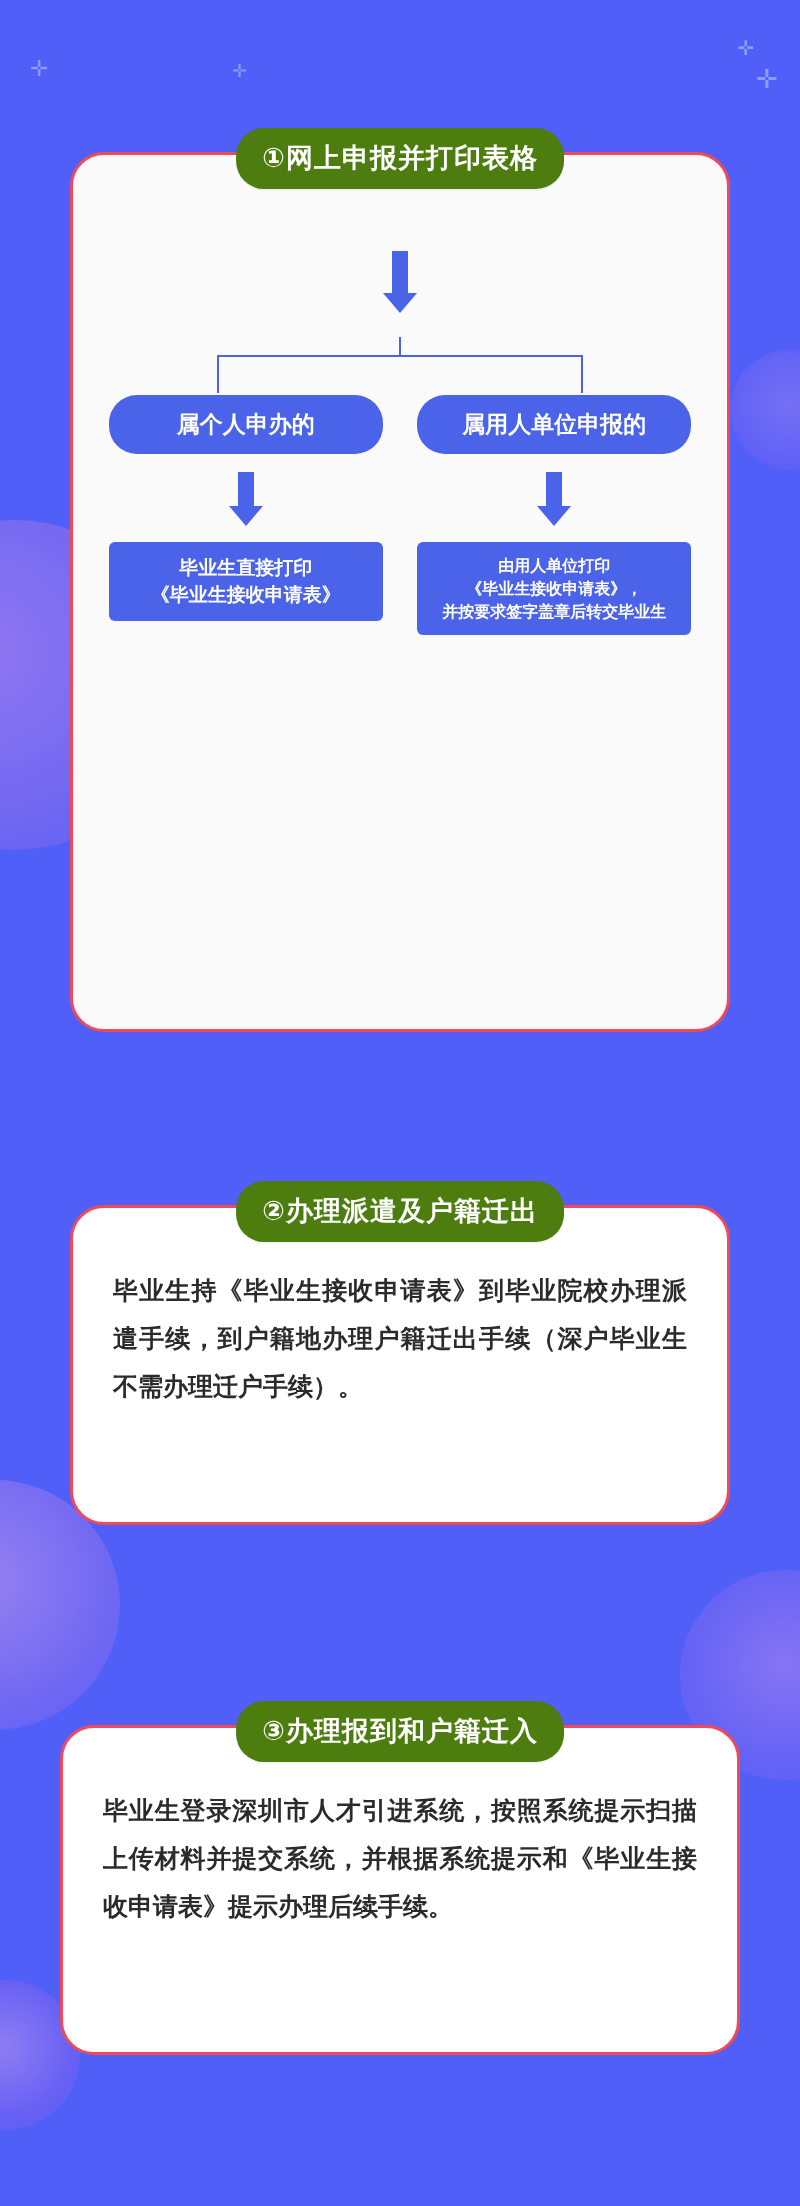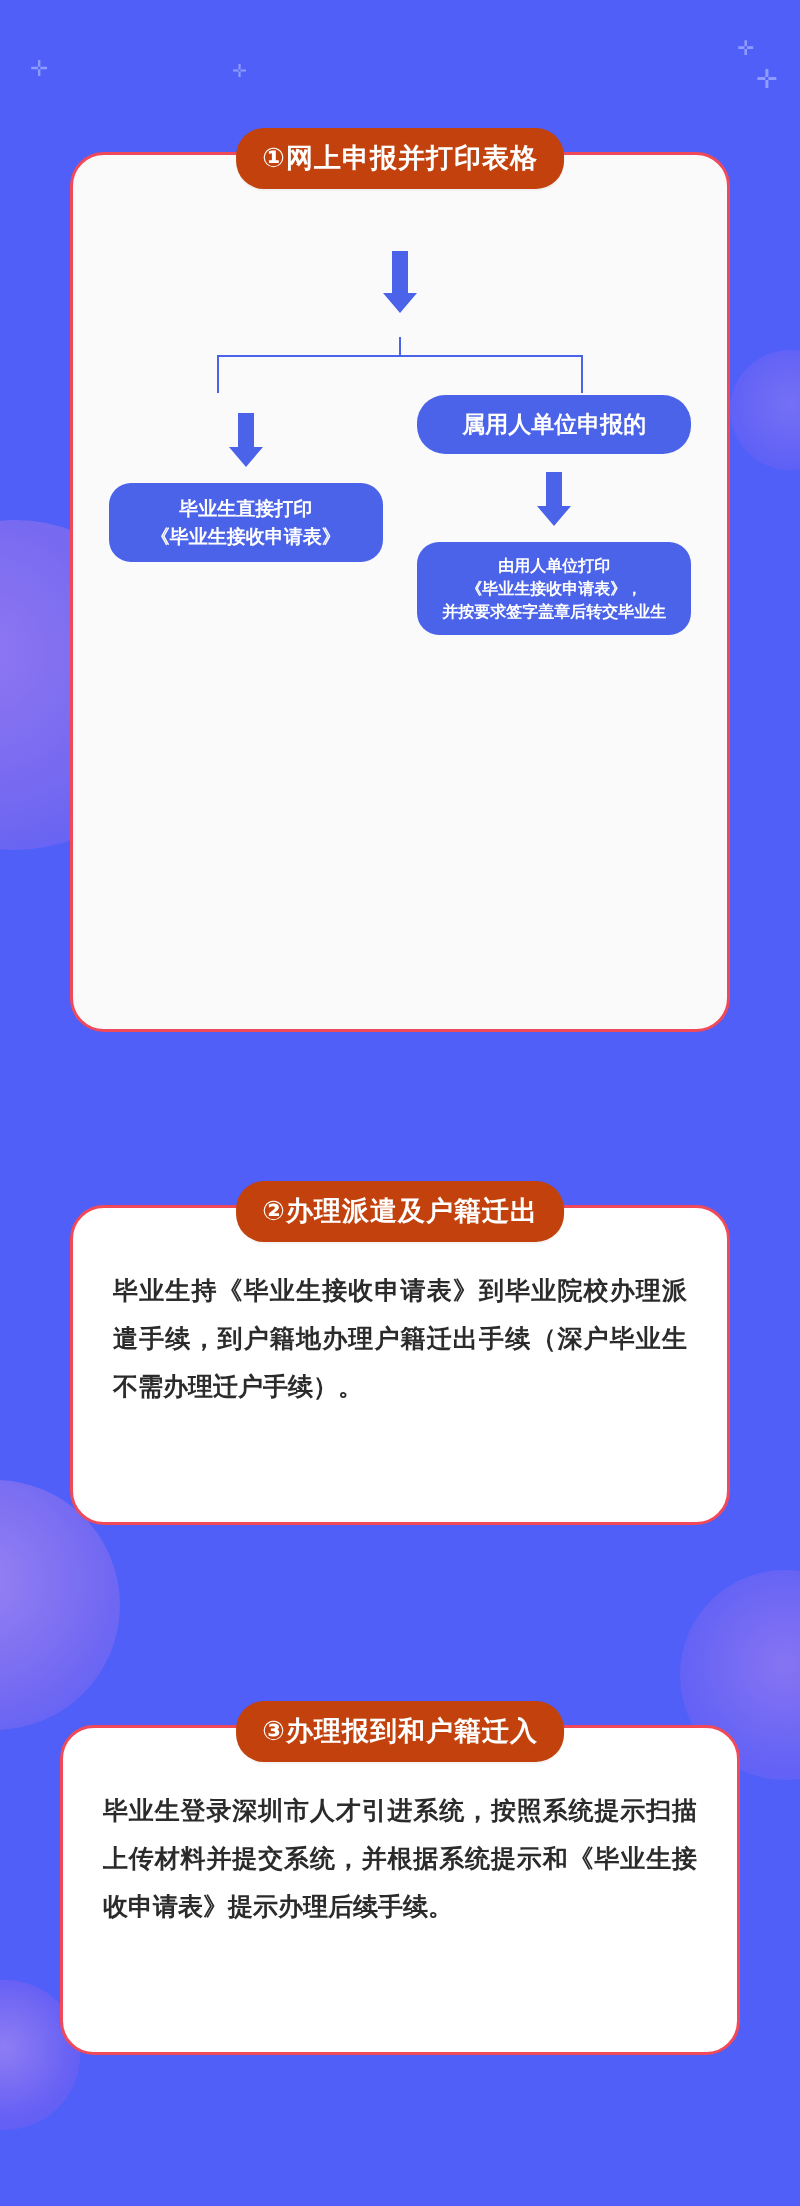--- a/index.html
+++ b/index.html
@@ -43,21 +43,21 @@
     background: #fafafa;
     border: 3px solid #f04a5a;
     border-radius: 34px;
   }
   .card-white { background: #ffffff; }
   .badge {
     position: absolute;
     left: 50%;
     transform: translateX(-50%);
     top: -27px;
-    background: #c2410c;
+    background: #4d7c0f;
     color: #ffffff;
     font-size: 27px;
     font-weight: bold;
     letter-spacing: 1px;
     padding: 12px 26px 13px;
     border-radius: 28px;
     white-space: nowrap;
     box-shadow: 0 2px 0 rgba(0,0,0,0.04);
   }
 
@@ -80,21 +80,21 @@
     width: 360px; margin: 0 auto;
     font-size: 23px; border-radius: 16px;
   }
   .node-branch {
     font-size: 23px;
     border-radius: 28px;
     padding: 12px 10px;
   }
   .node-leaf {
     font-size: 19px;
-    border-radius: 22px;
+    border-radius: 6px;
     padding: 12px 23px;
     line-height: 1.45;
   }
   .node-leaf.small { font-size: 16px; }
   .arrow-shaft {
     width: 16px; background: #4a63e8; margin: 0 auto;
   }
   .arrow-head {
     width: 0; height: 0; margin: 0 auto;
     border-left: 17px solid transparent;
@@ -165,20 +165,21 @@
         <div class="split">
           <div class="vline-top"></div>
           <div class="hline"></div>
           <div class="vl"></div>
           <div class="vr"></div>
         </div>
 
         <div class="branch-row">
 
           <div class="branch-col">
+            <div class="node node-branch">属个人申办的</div>
             <div class="arrow-wrap">
               <div class="arrow-shaft" style="height:34px;"></div>
               <div class="arrow-head"></div>
             </div>
             <div class="node node-leaf" style="white-space:pre-line;">毕业生直接打印
 《毕业生接收申请表》</div>
           </div>
 
           <div class="branch-col">
             <div class="node node-branch">属用人单位申报的</div>

